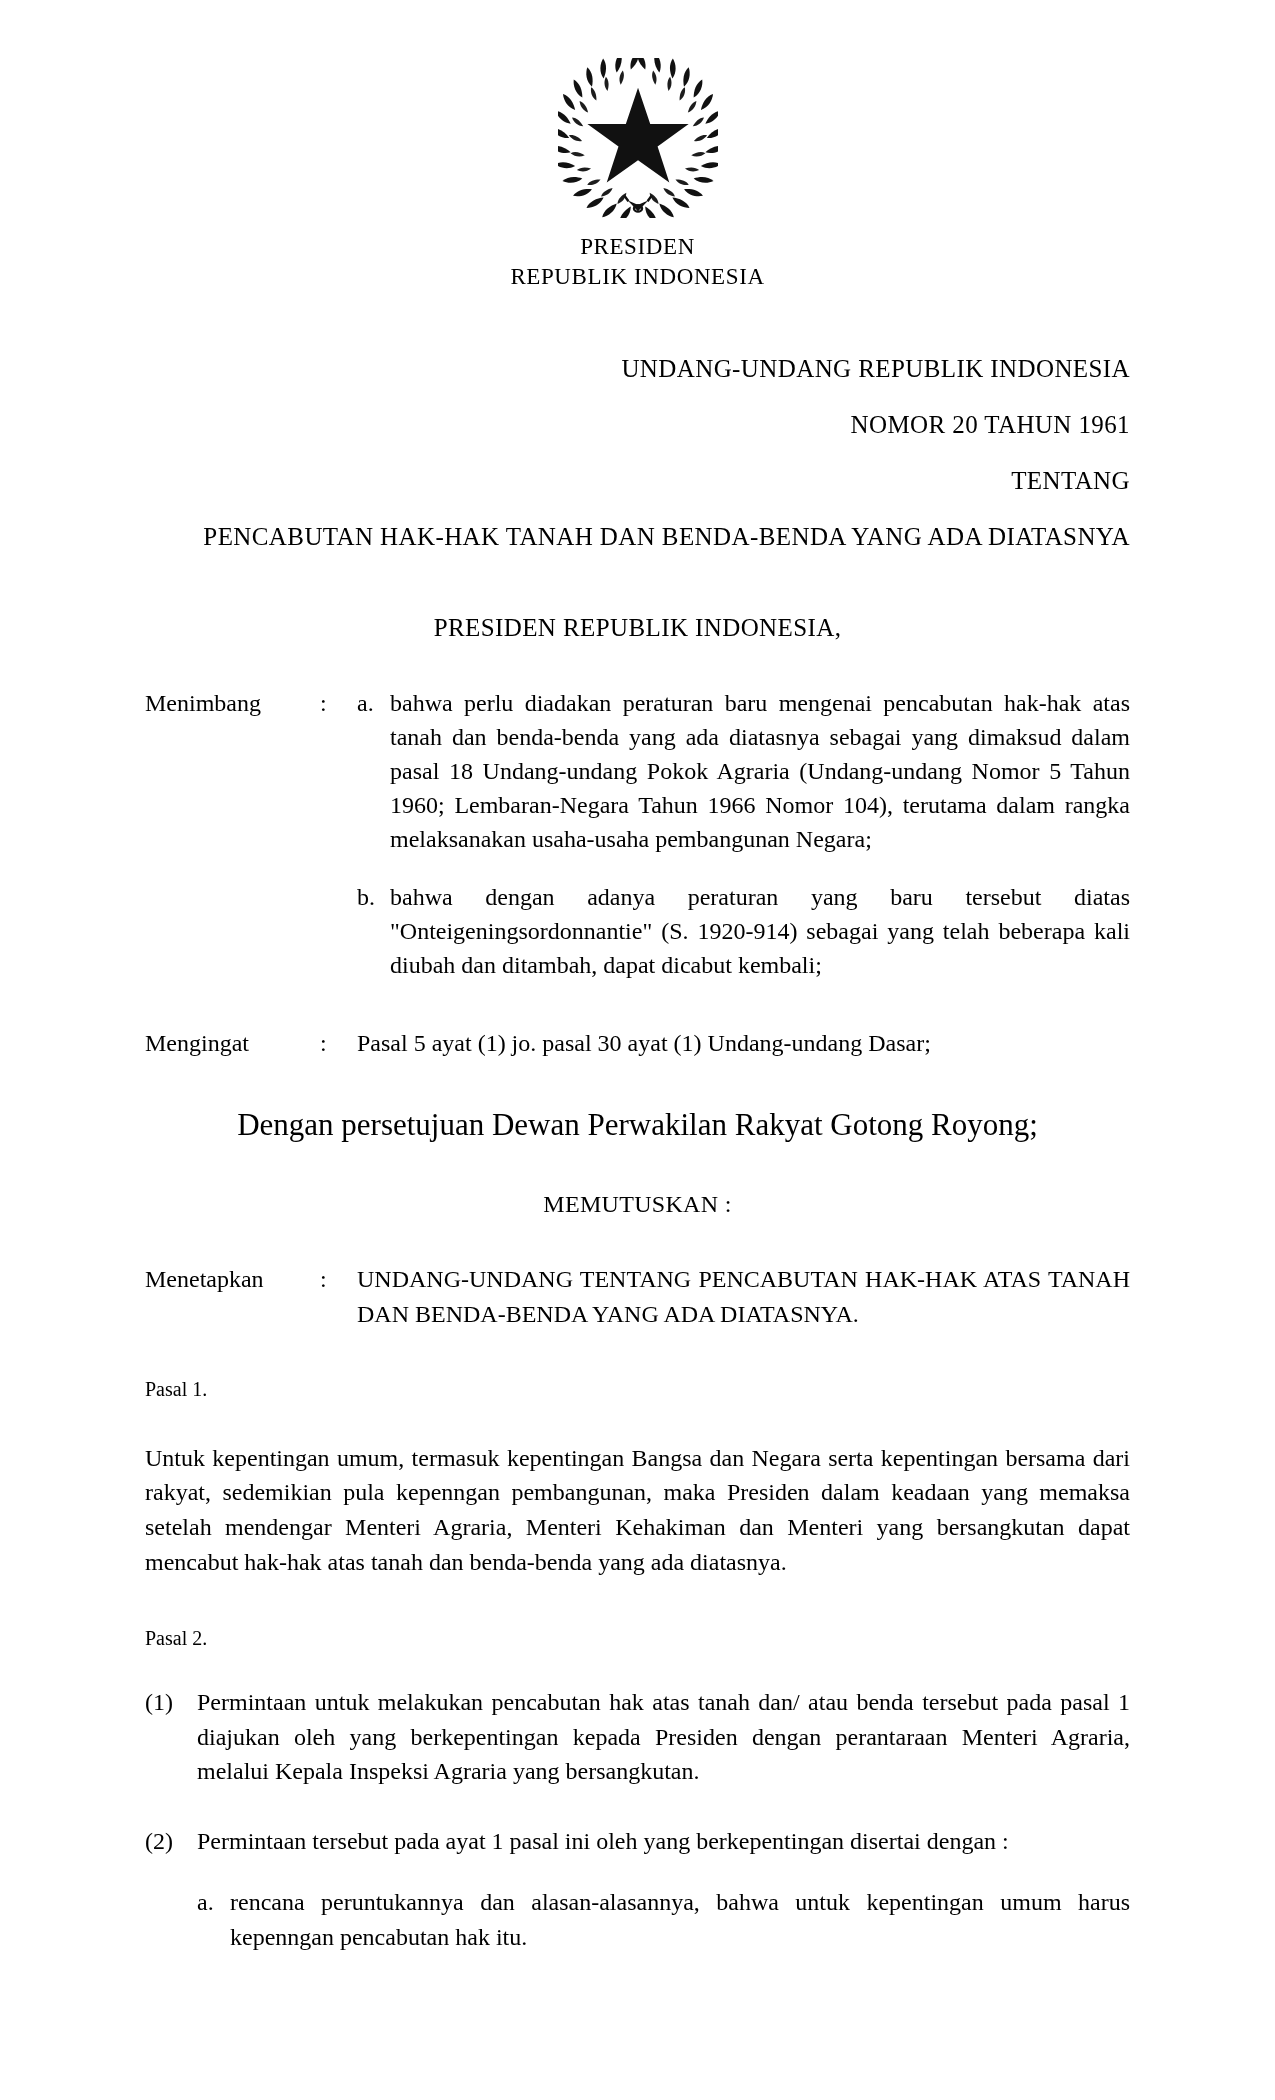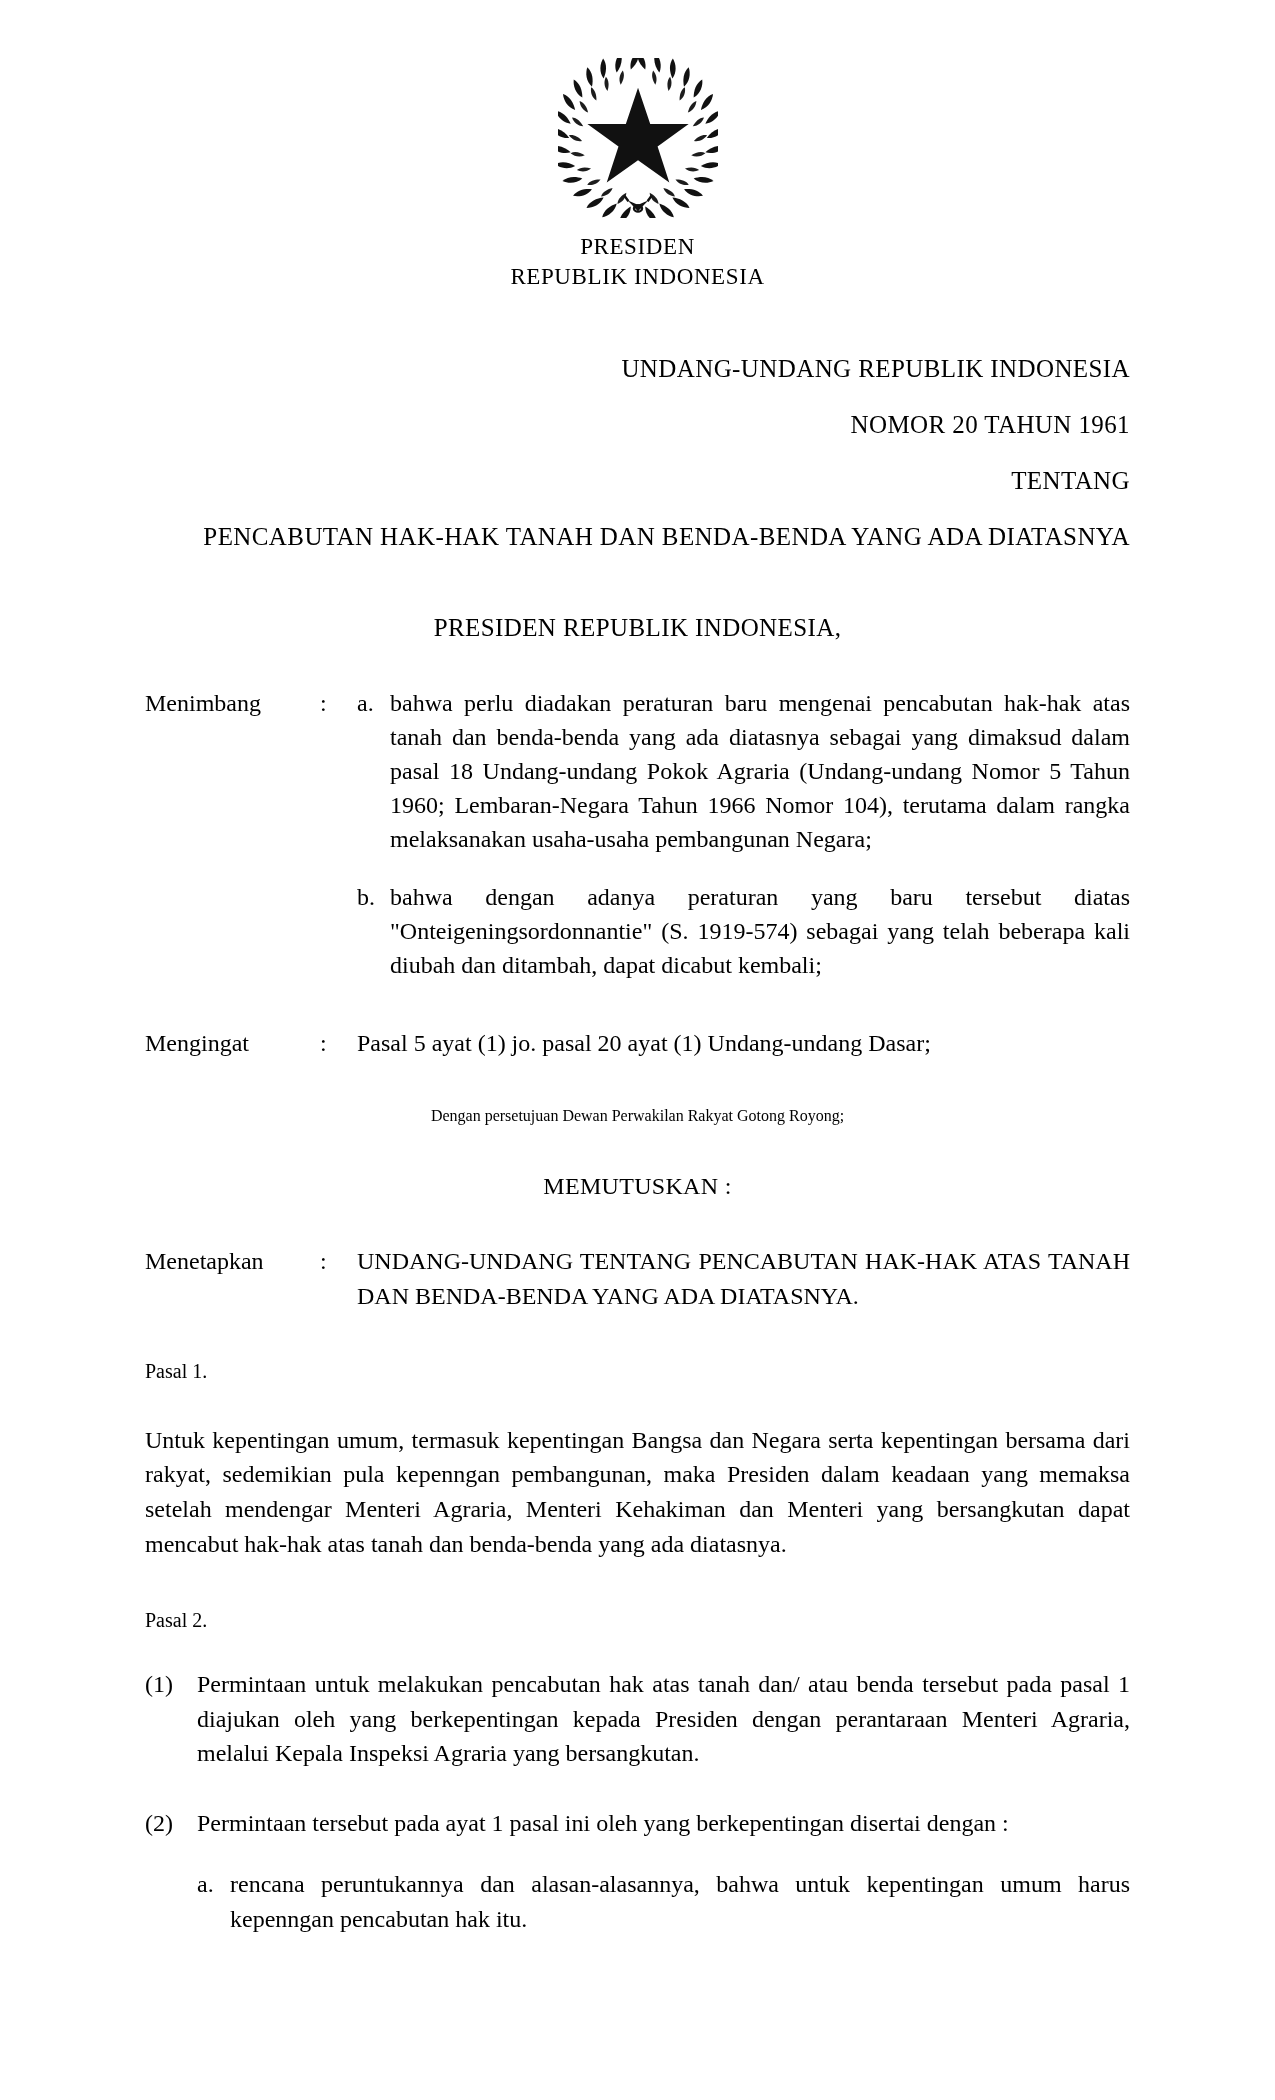--- a/index.html
+++ b/index.html
@@ -107,21 +107,21 @@
   .letter-text {
     flex: 1 1 auto;
     font-size: 24px;
     line-height: 1.42;
     text-align: justify;
     text-justify: inter-word;
   }
   .consent-line {
     margin-top: 47px;
     text-align: center;
-    font-size: 16px;
+    font-size: 31px;
   }
   .memutuskan-line {
     margin-top: 48px;
     text-align: center;
     font-size: 24px;
     letter-spacing: 0.3px;
   }
 
   .pasal-heading {
     text-align: left;
@@ -488,29 +488,29 @@
   <div class="clause">
     <div class="clause-label">Menimbang</div>
     <div class="clause-colon">:</div>
     <div class="clause-body">
       <div class="lettered">
         <div class="letter-marker">a.</div>
         <div class="letter-text">bahwa perlu diadakan peraturan baru mengenai pencabutan hak-hak atas tanah dan benda-benda yang ada diatasnya sebagai yang dimaksud dalam pasal 18 Undang-undang Pokok Agraria (Undang-undang Nomor 5 Tahun 1960; Lembaran-Negara Tahun 1966 Nomor 104), terutama dalam rangka melaksanakan usaha-usaha pembangunan Negara;</div>
       </div>
       <div class="lettered">
         <div class="letter-marker">b.</div>
-        <div class="letter-text">bahwa dengan adanya peraturan yang baru tersebut diatas "Onteigeningsordonnantie" (S. 1919-574) sebagai yang telah beberapa kali diubah dan ditambah, dapat dicabut kembali;</div>
+        <div class="letter-text">bahwa dengan adanya peraturan yang baru tersebut diatas "Onteigeningsordonnantie" (S. 1920-914) sebagai yang telah beberapa kali diubah dan ditambah, dapat dicabut kembali;</div>
       </div>
     </div>
   </div>
 
   <div class="clause">
     <div class="clause-label">Mengingat</div>
     <div class="clause-colon">:</div>
-    <div class="clause-body">Pasal 5 ayat (1) jo. pasal 20 ayat (1) Undang-undang Dasar;</div>
+    <div class="clause-body">Pasal 5 ayat (1) jo. pasal 30 ayat (1) Undang-undang Dasar;</div>
   </div>
 
   <div class="consent-line">Dengan persetujuan Dewan Perwakilan Rakyat Gotong Royong;</div>
 
   <div class="memutuskan-line">MEMUTUSKAN :</div>
 
   <div class="clause">
     <div class="clause-label">Menetapkan</div>
     <div class="clause-colon">:</div>
     <div class="clause-body" style="text-align:justify;">UNDANG-UNDANG TENTANG PENCABUTAN HAK-HAK ATAS TANAH DAN BENDA-BENDA YANG ADA DIATASNYA.</div>

